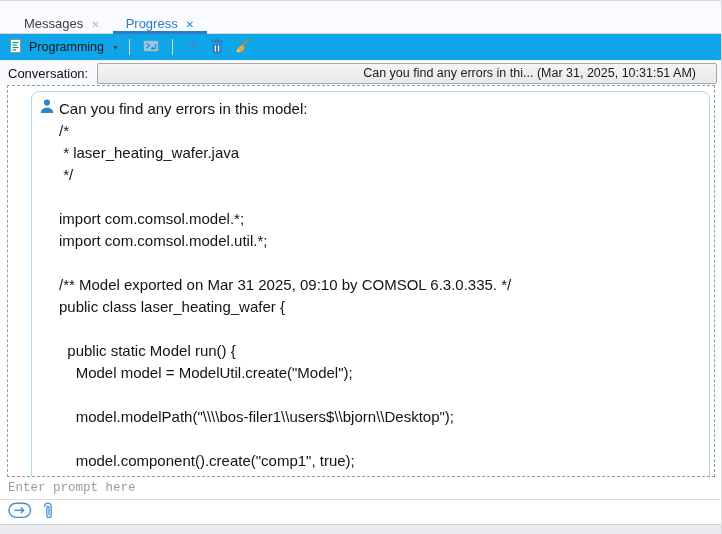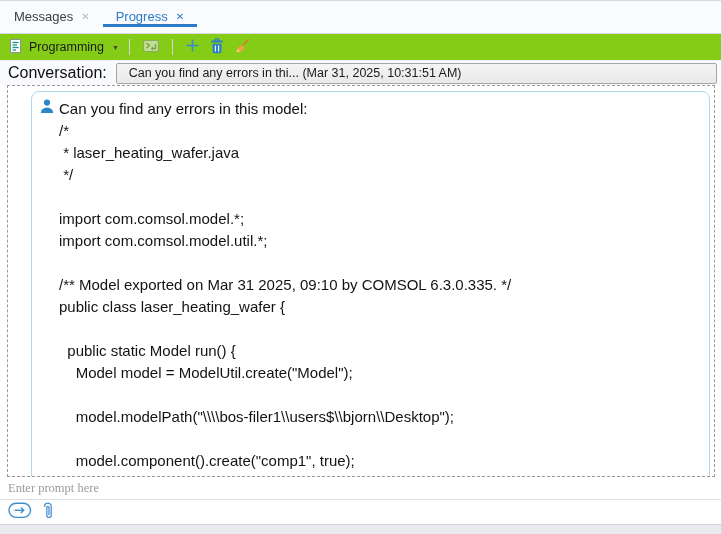--- a/index.html
+++ b/index.html
@@ -2,58 +2,58 @@
 <html><head>
 <meta charset="utf-8">
 <style>
   * { margin:0; padding:0; box-sizing:border-box; }
   html,body { width:722px; height:534px; background:#fff; font-family:"Liberation Sans", sans-serif; overflow:hidden; }
   .window { width:722px; height:534px; display:flex; flex-direction:column; background:#fff;
             border-top:1px solid #d8dade; border-right:1px solid #d8dade; }
 
   
   .tabbar { height:33px; flex:0 0 33px; background:#fafbfe; border-bottom:1px solid #d9d9d9;
-            display:flex; align-items:center; padding-left:1px; }
+            display:flex; align-items:flex-end; padding-left:11px; }
   .tab { display:flex; align-items:center; gap:8px; padding:0 13px; font-size:13px; color:#3c4043;
          cursor:default; border-bottom:3px solid transparent; margin-bottom:-1px; }
   .tab .close { font-size:10px; color:#b2b6bd; padding-top:1px; }
   .tab.active { color:#2b7cc6; border-bottom-color:#2b7cc6; }
   .tab.active .close { color:#2b7cc6; }
 
   
-  .toolbar { height:26px; flex:0 0 26px; background:#84cc16; display:flex; align-items:center;
+  .toolbar { height:26px; flex:0 0 26px; background:#0ea5e9; display:flex; align-items:center;
              padding-left:8px; gap:6px; }
   .modebtn { display:flex; align-items:center; gap:6px; font-size:12.5px; color:#1a1a1a;
              background:transparent; border:none; font-family:inherit; }
   .caret { font-size:7px; color:#444; margin-left:2px; }
   .vsep { width:1px; height:16px; background:#d3d6db; margin:0 4px; }
   .toolbtn { background:transparent; border:none; display:flex; align-items:center; padding:1px 2px; }
   .toolbtn.disabled { opacity:.55; }
 
   
   .convrow { height:25px; flex:0 0 25px; background:#f8fafd; display:flex; align-items:center;
              padding:0 4px 0 8px; border-top:1px solid #eef0f3; }
-  .convlabel { font-size:16px; color:#111; margin-right:9px; white-space:nowrap; }
+  .convlabel { font-size:13px; color:#111; margin-right:9px; white-space:nowrap; }
   .convselect { flex:1; height:21px; background:linear-gradient(#f5f5f5,#e9e9e9);
                 border:1px solid #a6a6a6; border-radius:2px; font-family:inherit;
-                font-size:12.5px; color:#1a1a1a; text-align:left; padding:0 12px; white-space:nowrap;
+                font-size:12.5px; color:#1a1a1a; text-align:right; padding:0 20px; white-space:nowrap;
                 overflow:hidden; }
 
   
   .chatarea { flex:1 1 auto; background:#fff; margin:0 6px 0 7px; border:1px dashed #9a9a9a;
               overflow:hidden; position:relative; }
   .bubble { margin:5px 4px 0 23px; min-height:600px; border:1px solid #aed7f2; border-radius:8px;
             padding:6px 10px 6px 27px; position:relative; background:#fff; }
   .avatar { position:absolute; left:7px; top:6px; width:16px; height:16px; }
   .msg { font-family:"Liberation Sans", sans-serif; font-size:15px; line-height:22px;
          color:#131313; white-space:pre; }
 
   
   .promptrow { flex:0 0 23px; height:23px; border-bottom:1px solid #dcdee1; display:flex; }
-  .promptrow input { flex:1; border:none; outline:none; font-family:Liberation Serif, serif; font-size:12.5px;
+  .promptrow input { flex:1; border:none; outline:none; font-family:Liberation Mono, monospace; font-size:12.5px;
                      color:#1a1a1a; padding:0 8px; background:#fff; }
   .promptrow input::placeholder { color:#9b9b9b; }
 
   
   .actions { flex:0 0 24px; height:24px; background:#fff; display:flex; align-items:center;
              gap:9px; padding-left:8px; }
   .actions button { background:transparent; border:none; display:flex; align-items:center; padding:0; }
 
   
   .strip { flex:0 0 10px; height:10px; background:#e9eaed; border-top:1px solid #d2d4d8; }

